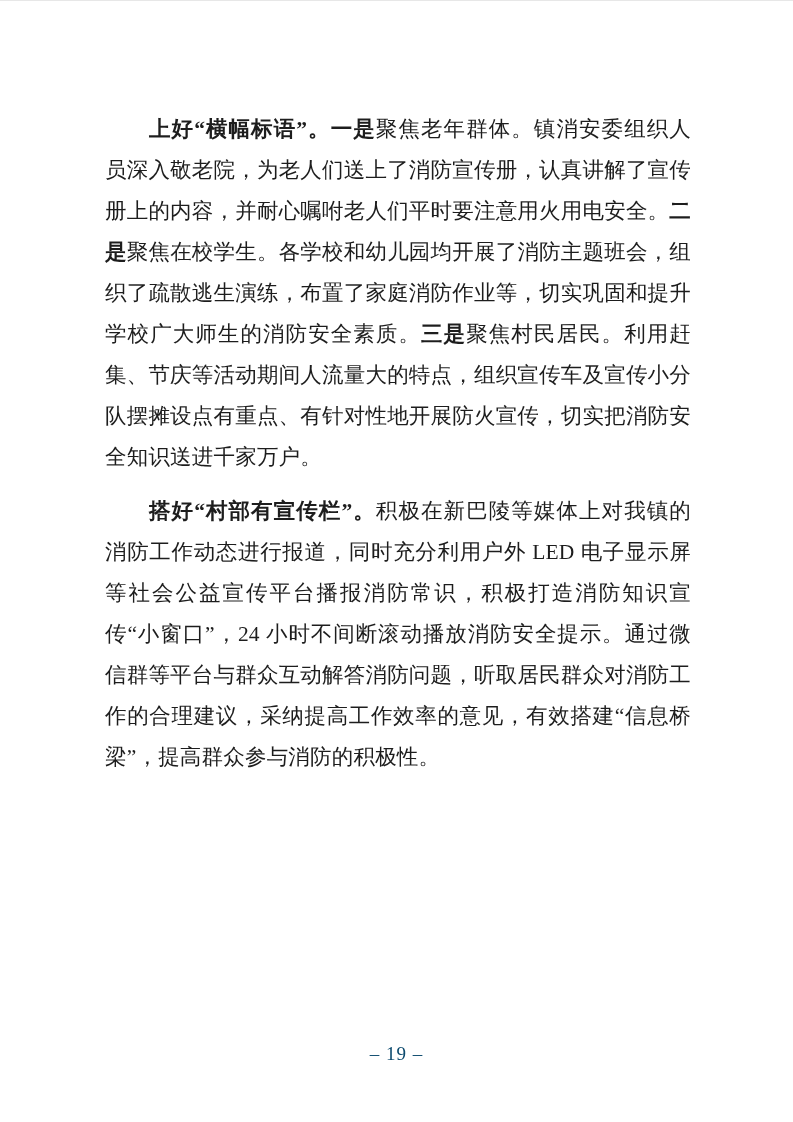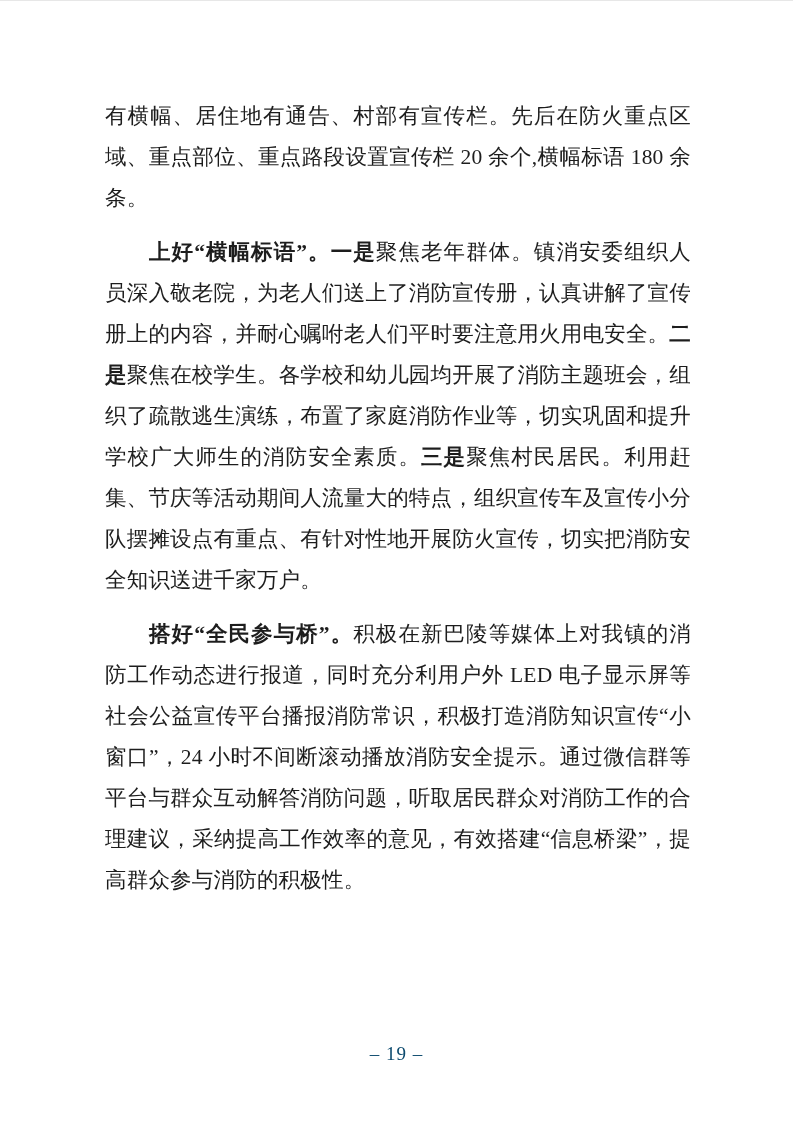--- a/index.html
+++ b/index.html
@@ -54,23 +54,22 @@
     letter-spacing: 1px;
   }
 </style>
 </head>
 <body>
 
 <div class="page">
 
   <div class="content">
 
-    <p class="para"><span>有横幅、居住地有通告、村部有宣传栏。先后在防火重点区域、重点部位、重点路段设置宣传栏 20 余个,横幅标语 180 余条。</span></p>
 
     <p class="para indent spaced"><span class="bold-lead">上好“横幅标语”。一是</span><span>聚焦老年群体。镇消安委组织人员深入敬老院，为老人们送上了消防宣传册，认真讲解了宣传册上的内容，并耐心嘱咐老人们平时要注意用火用电安全。</span><span class="bold-lead">二是</span><span>聚焦在校学生。各学校和幼儿园均开展了消防主题班会，组织了疏散逃生演练，布置了家庭消防作业等，切实巩固和提升学校广大师生的消防安全素质。</span><span class="bold-lead">三是</span><span>聚焦村民居民。利用赶集、节庆等活动期间人流量大的特点，组织宣传车及宣传小分队摆摊设点有重点、有针对性地开展防火宣传，切实把消防安全知识送进千家万户。</span></p>
 
-    <p class="para indent spaced"><span class="bold-lead">搭好“全民参与桥”。</span><span>积极在新巴陵等媒体上对我镇的消防工作动态进行报道，同时充分利用户外 LED 电子显示屏等社会公益宣传平台播报消防常识，积极打造消防知识宣传“小窗口”，24 小时不间断滚动播放消防安全提示。通过微信群等平台与群众互动解答消防问题，听取居民群众对消防工作的合理建议，采纳提高工作效率的意见，有效搭建“信息桥梁”，提高群众参与消防的积极性。</span></p>
+    <p class="para indent spaced"><span class="bold-lead">搭好“村部有宣传栏”。</span><span>积极在新巴陵等媒体上对我镇的消防工作动态进行报道，同时充分利用户外 LED 电子显示屏等社会公益宣传平台播报消防常识，积极打造消防知识宣传“小窗口”，24 小时不间断滚动播放消防安全提示。通过微信群等平台与群众互动解答消防问题，听取居民群众对消防工作的合理建议，采纳提高工作效率的意见，有效搭建“信息桥梁”，提高群众参与消防的积极性。</span></p>
 
   </div>
 
   <div class="page-footer">– 19 –</div>
 
 </div>
 
 </body></html>

